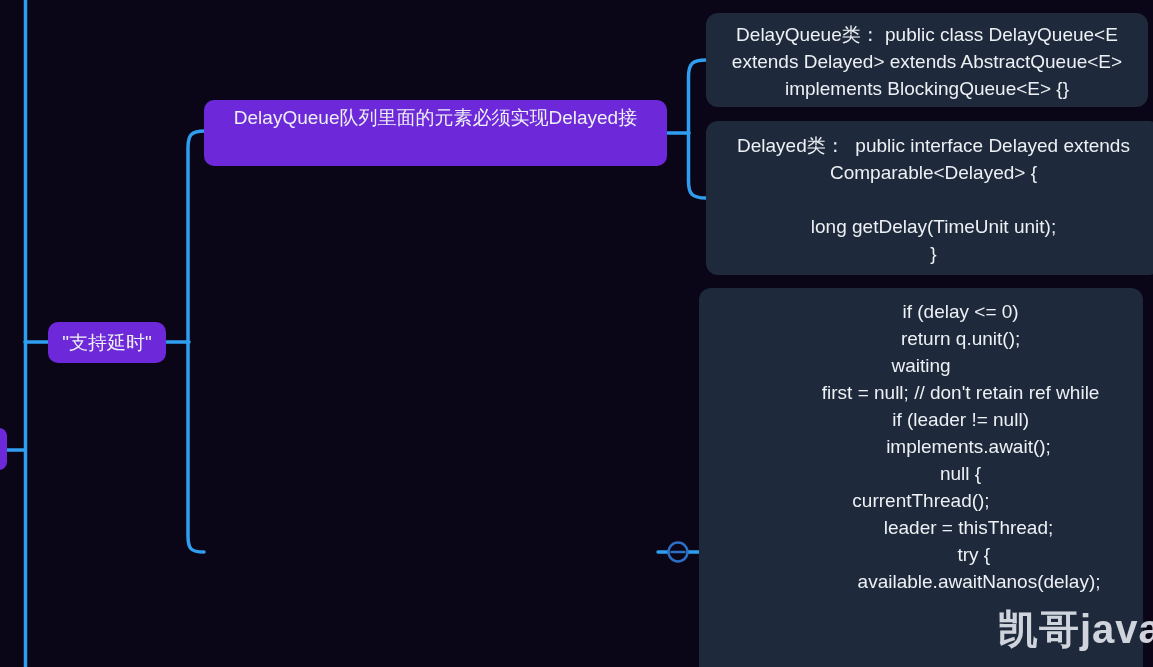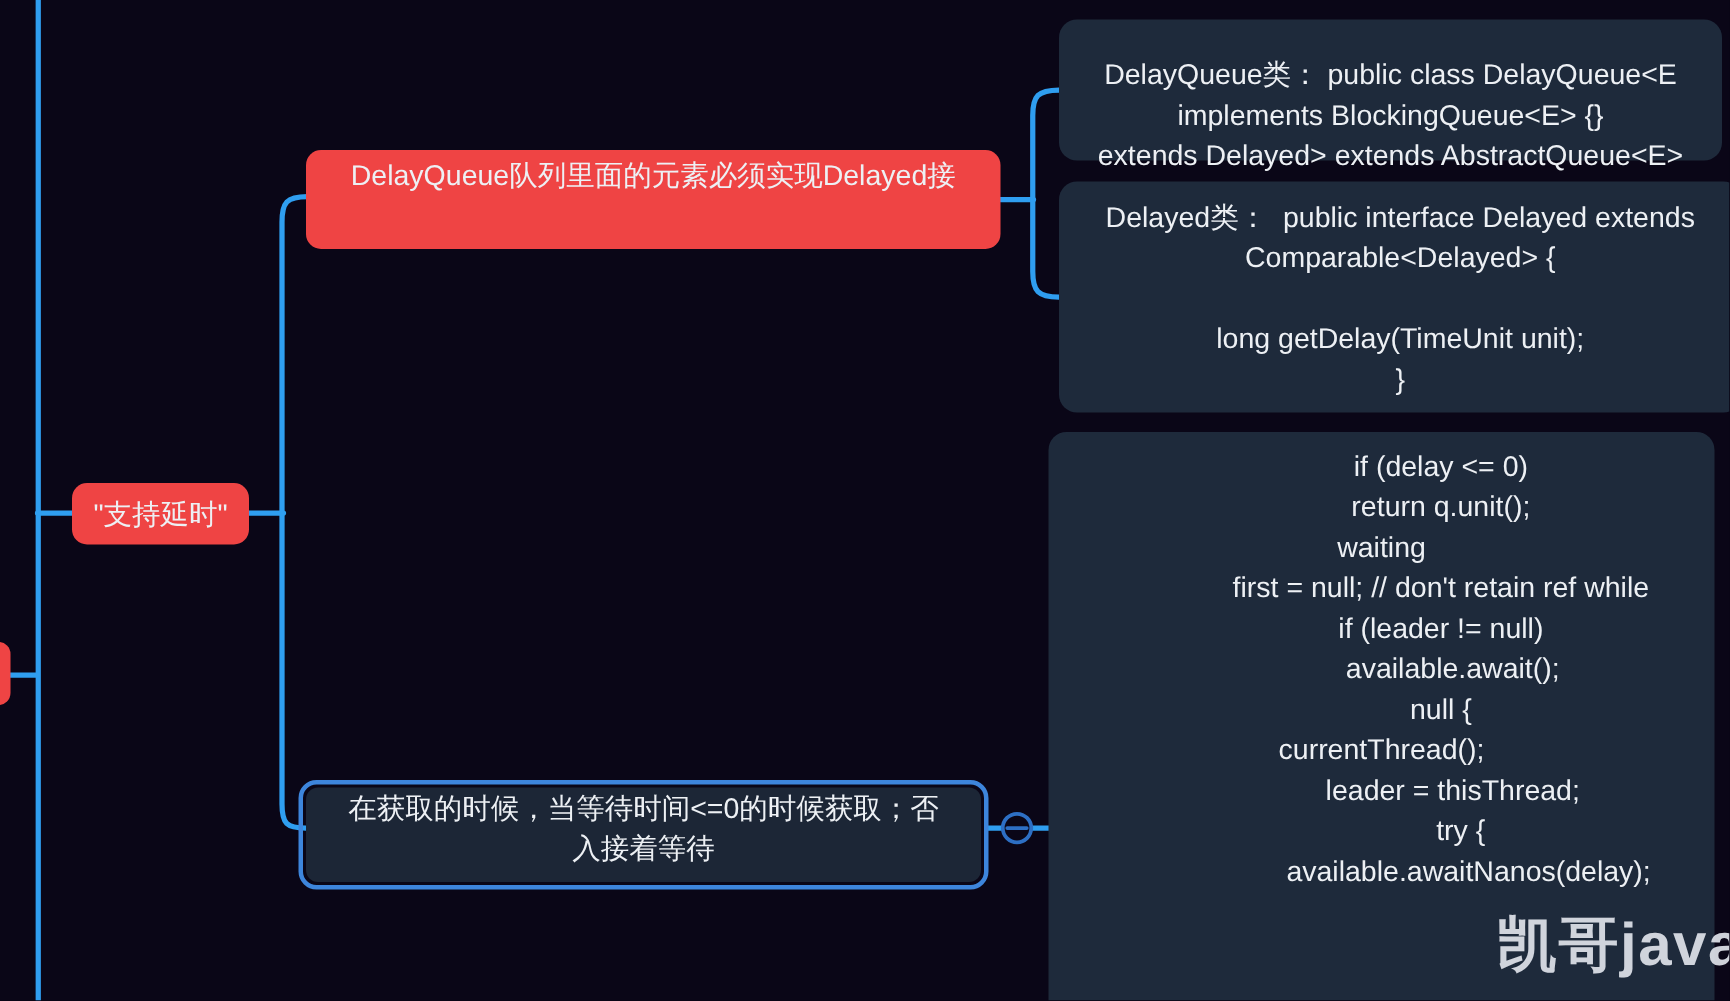--- a/index.html
+++ b/index.html
@@ -8,21 +8,21 @@
     width:1153px;height:667px;
     overflow:hidden;
     background:#0a0617;
     font-family:"Liberation Sans", sans-serif;
     color:#edf0f4;
   }
   #connector-layer{position:absolute;left:0;top:0;z-index:1;}
   .node{
     position:absolute;
     z-index:2;
-    background:#ef4444;
+    background:#6d28d9;
     border-radius:10px;
     color:#edf0f4;
     font-size:19px;
     text-align:center;
     box-sizing:border-box;
   }
   .node.code{background:#1e2a3b;border-radius:12px;}
   .nline{
     white-space:pre;
     line-height:27px;
@@ -90,48 +90,42 @@
   <div class="node" style="left:-13px;top:428px;width:20px;height:42px;border-radius:8px;"></div>
 
   <div class="node single" style="left:48px;top:322px;width:118px;height:41px;">
     <span>"支持延时"</span>
   </div>
 
   <div class="node" style="left:204px;top:100px;width:463px;height:66px;padding-top:4px;">
     <div class="nline">DelayQueue队列里面的元素必须实现Delayed接</div>
   </div>
 
-  <div id="node-fetch-rule" style="left:199px;top:520px;width:460px;height:73px;">
-    <div class="inner">
-      <div class="nline">在获取的时候，当等待时间&lt;=0的时候获取；否</div>
-      <div class="nline">入接着等待</div>
-    </div>
-  </div>
 
-  <div class="node code" style="left:706px;top:13px;width:442px;height:94px;padding-top:24px;">
+  <div class="node code" style="left:706px;top:13px;width:442px;height:94px;padding-top:8px;">
     <div class="nline">DelayQueue类： public class DelayQueue&lt;E</div>
+    <div class="nline">extends Delayed&gt; extends AbstractQueue&lt;E&gt;</div>
     <div class="nline">implements BlockingQueue&lt;E&gt; {}</div>
-    <div class="nline">extends Delayed&gt; extends AbstractQueue&lt;E&gt;</div>
   </div>
 
   <div class="node code" style="left:706px;top:121px;width:455px;height:154px;padding-top:11px;">
     <div class="nline">Delayed类：  public interface Delayed extends</div>
     <div class="nline">Comparable&lt;Delayed&gt; {</div>
     <div class="nline"></div>
     <div class="nline">long getDelay(TimeUnit unit);</div>
     <div class="nline">}</div>
   </div>
 
   <div class="node code" style="left:699px;top:288px;width:444px;height:412px;padding-top:10px;">
     <div class="nline">               if (delay &lt;= 0)</div>
     <div class="nline">               return q.unit();</div>
     <div class="nline">waiting</div>
     <div class="nline">               first = null; // don't retain ref while</div>
     <div class="nline">               if (leader != null)</div>
-    <div class="nline">                  available.await();</div>
+    <div class="nline">                  implements.await();</div>
     <div class="nline">               null {</div>
     <div class="nline">currentThread();</div>
     <div class="nline">                  leader = thisThread;</div>
     <div class="nline">                    try {</div>
     <div class="nline">                      available.awaitNanos(delay);</div>
   </div>
 
   <div id="watermark">凯哥java</div>
 
 </div>

